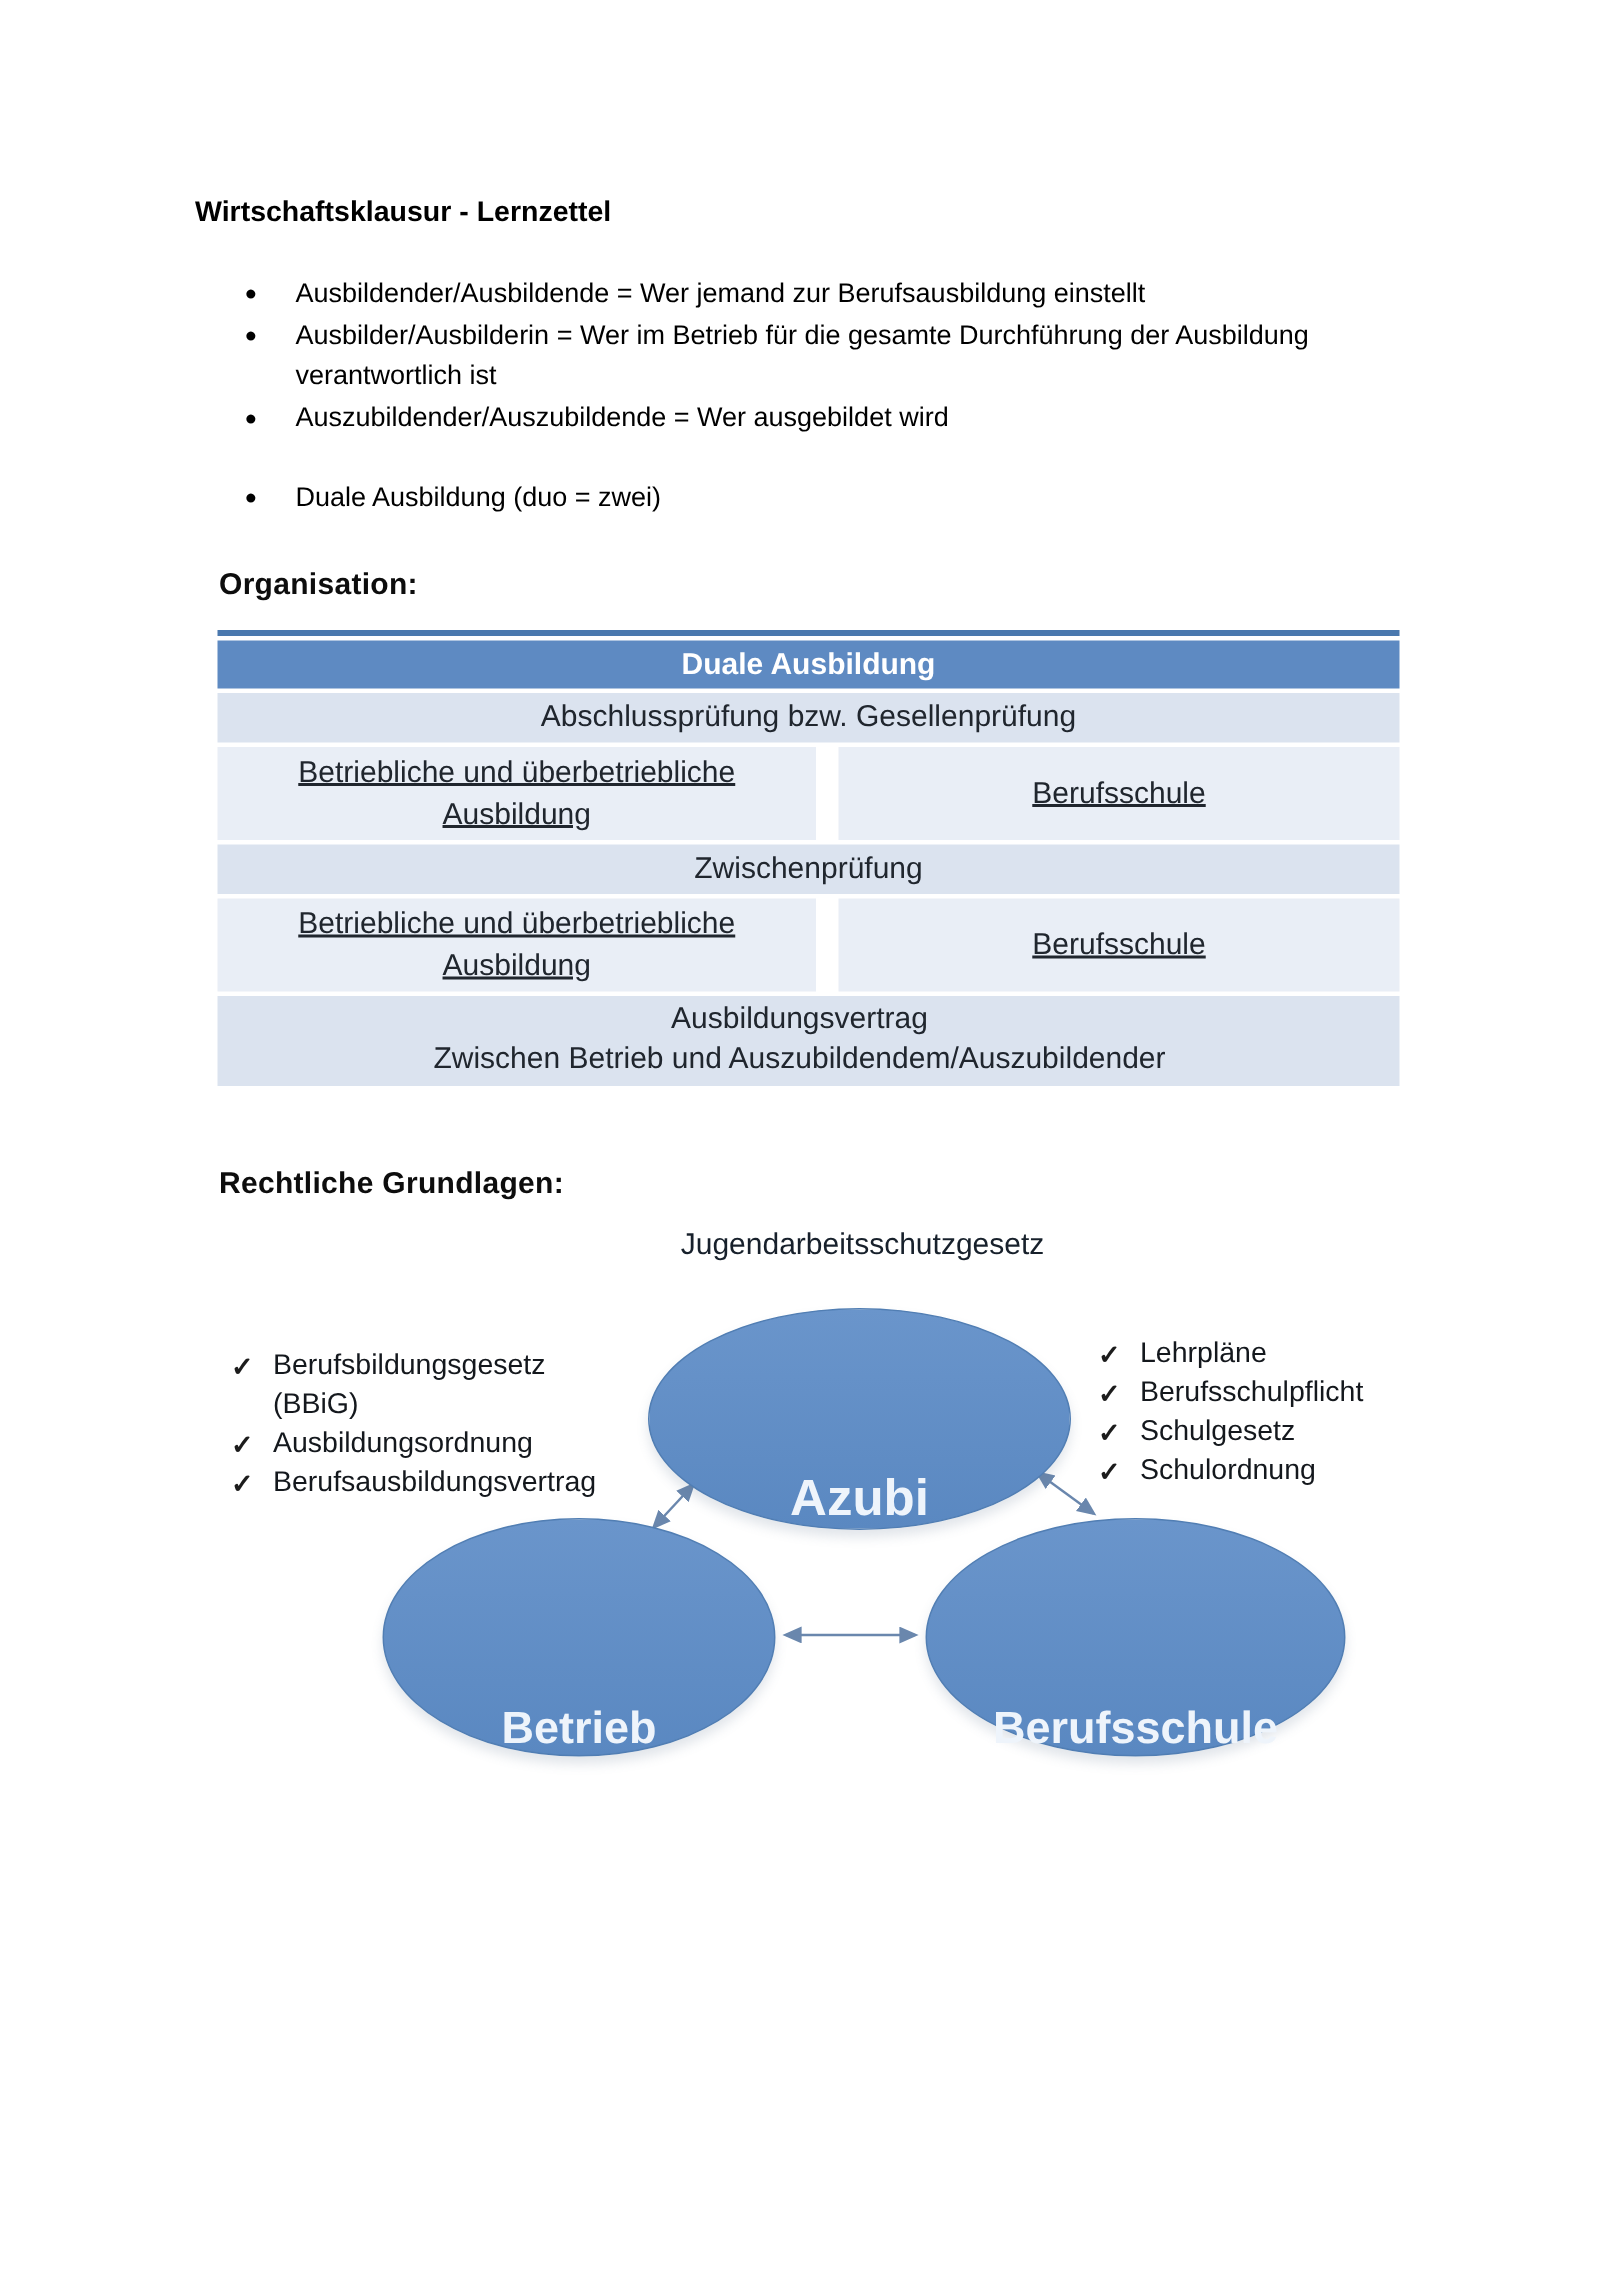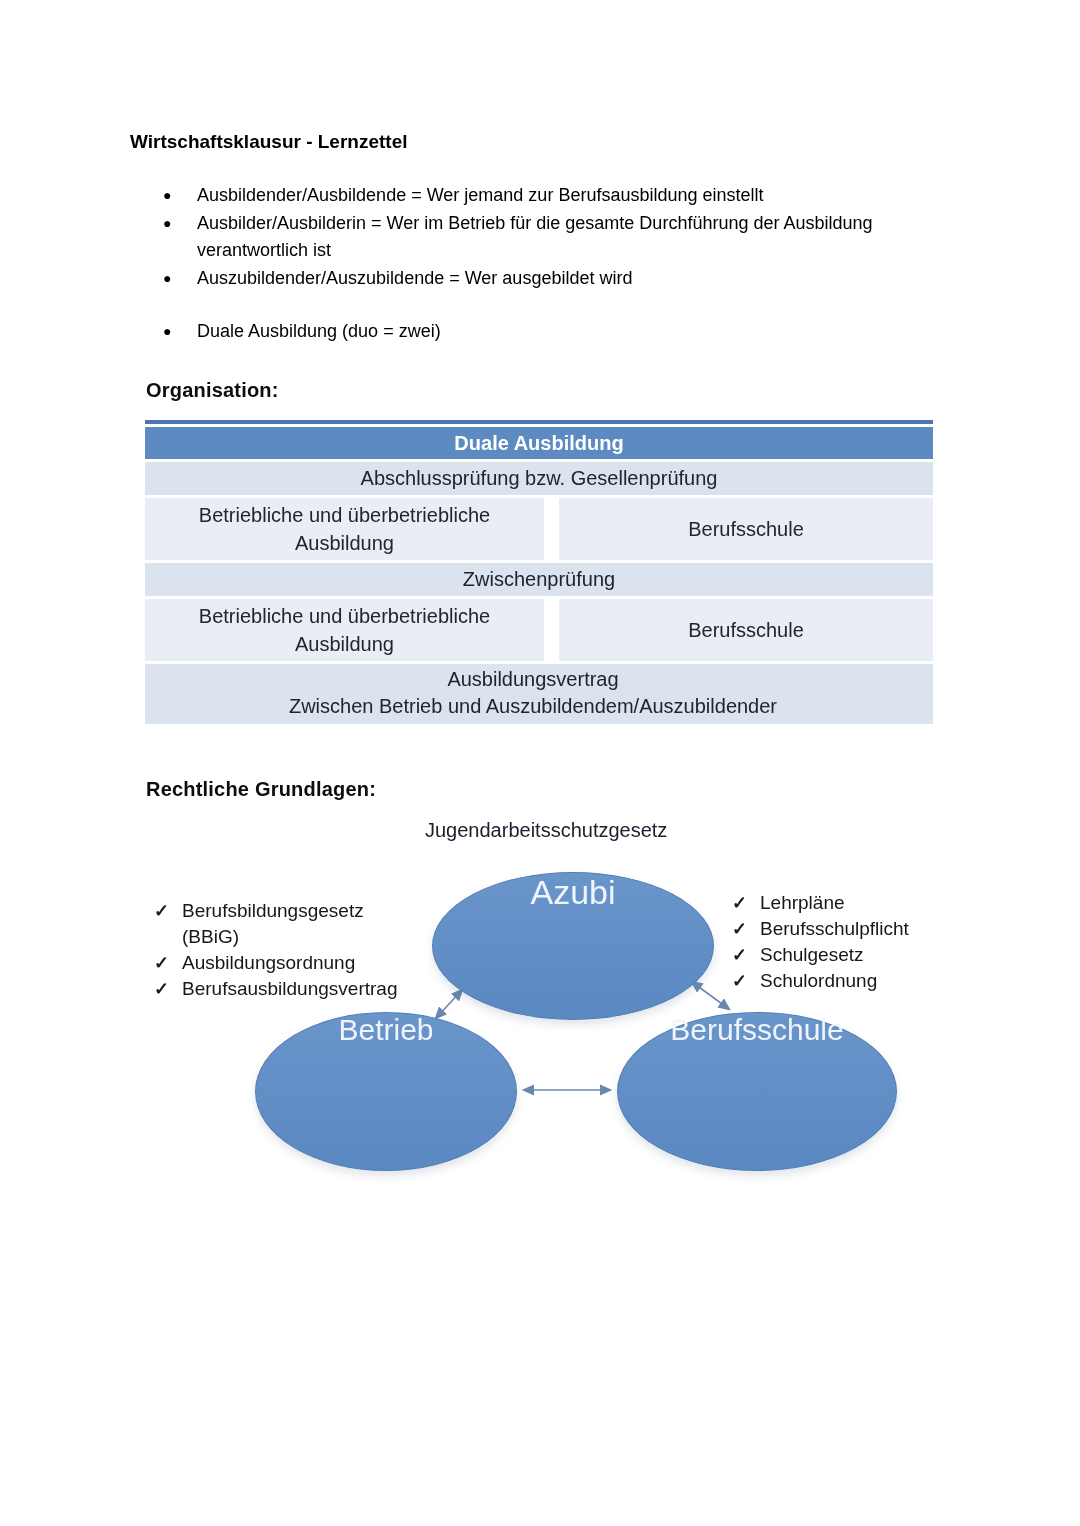--- a/index.html
+++ b/index.html
@@ -38,48 +38,48 @@
   }
   .dual-table .accent-line{height:4px;background:#4a78ae;margin-bottom:3px;}
   .t-row{margin-bottom:3px;text-align:center;}
   .t-header{
     background:#5e8ac2;color:#ffffff;font-weight:bold;
     height:32px;line-height:32px;
   }
   .t-band{
     background:#dbe3ef;height:33px;line-height:33px;
   }
-  .t-split{display:flex;gap:15px;}
+  .t-split{display:flex;gap:15px;text-decoration:underline;}
   .t-split .cell{
     background:#e9eef6;height:62px;
     display:flex;align-items:center;justify-content:center;
   }
   .t-split .cell.left{width:399px;}
   .t-split .cell.right{flex:1;}
   .t-split .cell .inner{max-width:330px;line-height:28px;text-align:center;}
   .t-band2{
     background:#dbe3ef;padding:2px 12px 4px 0;line-height:27px;
   }
 
   
   .diagram{position:absolute;left:140px;top:810px;width:810px;height:395px;}
   .dg-top-label{
     position:absolute;left:285px;top:6px;width:300px;
-    font-size:20px;color:#17202b;line-height:28px;
+    text-align:center;font-size:20px;color:#17202b;line-height:28px;
   }
   .dg-top-label .abbr{
     text-decoration:underline wavy #b2534e 1px;
     text-underline-offset:3px;
   }
   .node{
     position:absolute;border-radius:50%;
     background:linear-gradient(180deg,#6a95cb 0%,#5a88c1 100%);
     border:1.5px solid #517eb3;
-    display:flex;align-items:flex-start;justify-content:center;
-    color:#eef4fb;box-shadow:0 5px 8px rgba(90,110,140,.18);
+    display:flex;align-items:flex-end;justify-content:center;
+    color:#eef4fb;box-shadow:0 5px 8px rgba(90,110,140,.18);font-weight:bold;
   }
   .node.azubi{left:292px;top:62px;width:280px;height:146px;font-size:34px;}
   .node.betrieb{left:115px;top:202px;width:260px;height:157px;font-size:30px;}
   .node.berufsschule{left:477px;top:202px;width:278px;height:157px;font-size:30px;}
   .arrows{position:absolute;left:0;top:0;width:810px;height:395px;}
   .checklist{position:absolute;font-size:19px;color:#14181d;}
   .checklist.left{left:14px;top:88px;width:260px;}
   .checklist.right{left:592px;top:80px;width:215px;}
   .check-item{display:flex;align-items:flex-start;line-height:26px;}
   .check-item .chk{flex:0 0 28px;font-weight:600;font-size:18px;color:#1c1c1c;}

